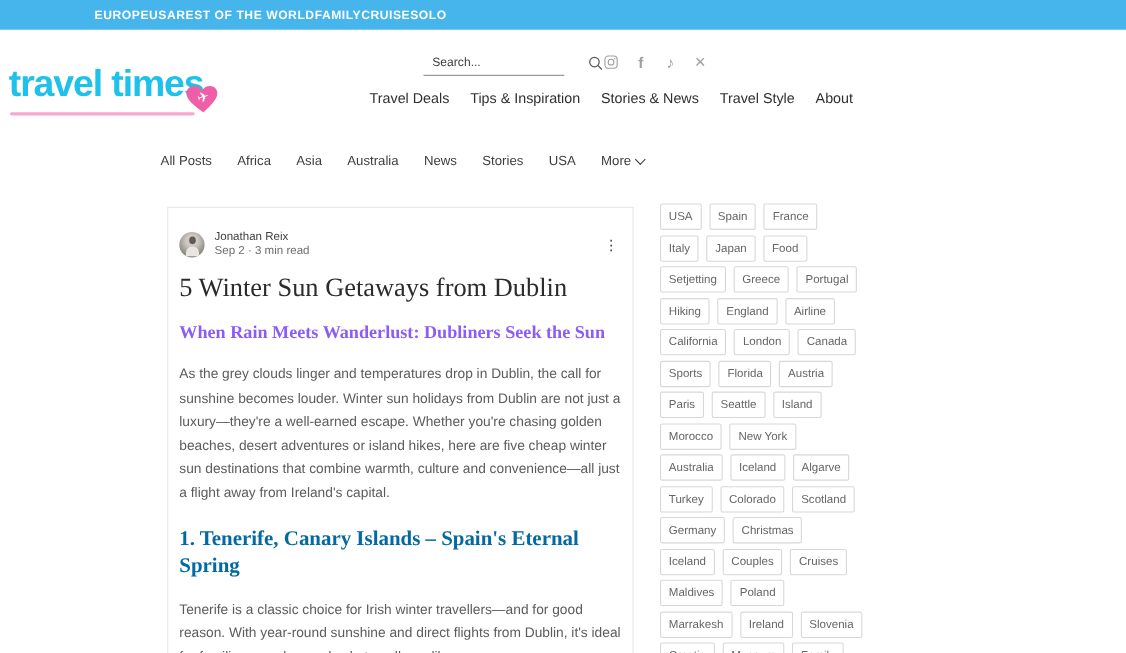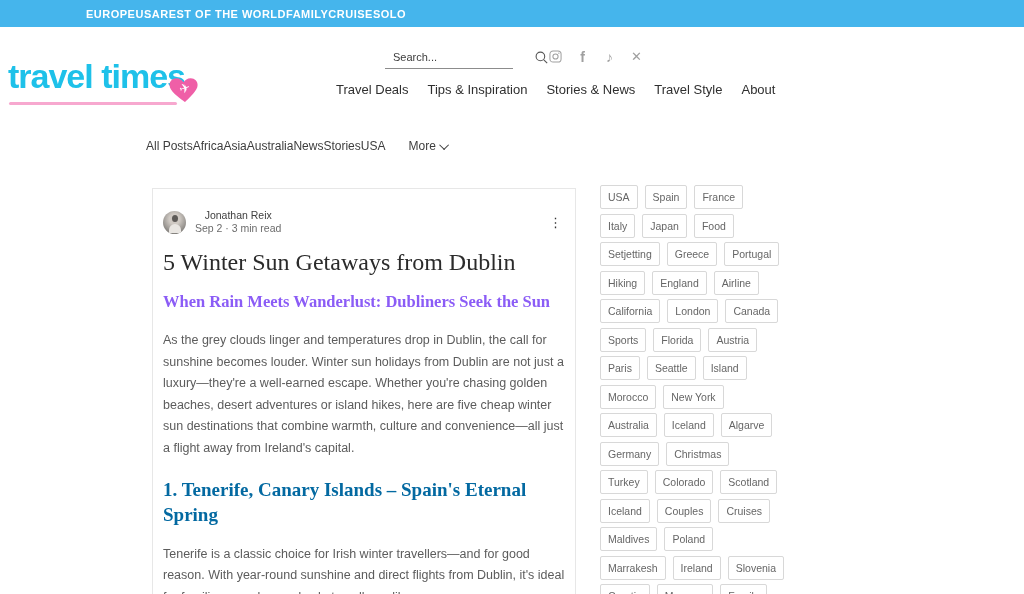--- a/index.html
+++ b/index.html
@@ -70,21 +70,21 @@
     width:7px; height:7px; border-left:1.3px solid #3d3d3d; border-bottom:1.3px solid #3d3d3d;
     transform:rotate(-45deg) translateY(-2px);
   }
 
   
   .article-card {
     position:absolute; left:152px; top:188px; width:424px; height:440px;
     background:#ffffff; border:1px solid #E7E7E7;
     padding:20px 9px 0 10px;
   }
-  .meta-row { display:flex; align-items:center;text-align:center; }
+  .meta-row { display:flex; align-items:center; }
   .avatar {
     width:23px; height:23px; border-radius:50%; overflow:hidden; flex:none;
     background:radial-gradient(circle at 50% 35%, #cfc9c3 0 28%, #8d8a86 70%, #6f6c69 100%);
     position:relative;
   }
   .avatar::after { 
     content:""; position:absolute; left:5.5px; top:13px; width:12px; height:9px;
     background:#e9e6e2; border-radius:6px 6px 0 0;
   }
   .avatar::before {
@@ -173,21 +173,21 @@
 
 <div class="main-nav">
     <span class="nav-item">Travel Deals</span>
     <span class="nav-item">Tips &amp; Inspiration</span>
     <span class="nav-item">Stories &amp; News</span>
     <span class="nav-item">Travel Style</span>
     <span class="nav-item">About</span>
   </div>
 
 <div class="categories">
-  <span class="cat-list" style="display:flex;">
+  <span class="cat-list" style="display:flex;gap:23px;">
       <span class="cat-item">All Posts</span>
       <span class="cat-item">Africa</span>
       <span class="cat-item">Asia</span>
       <span class="cat-item">Australia</span>
       <span class="cat-item">News</span>
       <span class="cat-item">Stories</span>
       <span class="cat-item">USA</span>
     </span>
   <span class="cat-more">
     <span>More</span>
@@ -251,29 +251,29 @@
     <div class="tag-row">
       <button class="tag">Morocco</button>
       <button class="tag">New York</button>
     </div>
     <div class="tag-row">
       <button class="tag">Australia</button>
       <button class="tag">Iceland</button>
       <button class="tag">Algarve</button>
     </div>
     <div class="tag-row">
-      <button class="tag">Germany</button>
-      <button class="tag">Christmas</button>
-    </div>
-    <div class="tag-row">
       <button class="tag">Turkey</button>
       <button class="tag">Colorado</button>
       <button class="tag">Scotland</button>
     </div>
     <div class="tag-row">
+      <button class="tag">Germany</button>
+      <button class="tag">Christmas</button>
+    </div>
+    <div class="tag-row">
       <button class="tag">Iceland</button>
       <button class="tag">Couples</button>
       <button class="tag">Cruises</button>
     </div>
     <div class="tag-row">
       <button class="tag">Maldives</button>
       <button class="tag">Poland</button>
     </div>
     <div class="tag-row">
       <button class="tag">Marrakesh</button>

